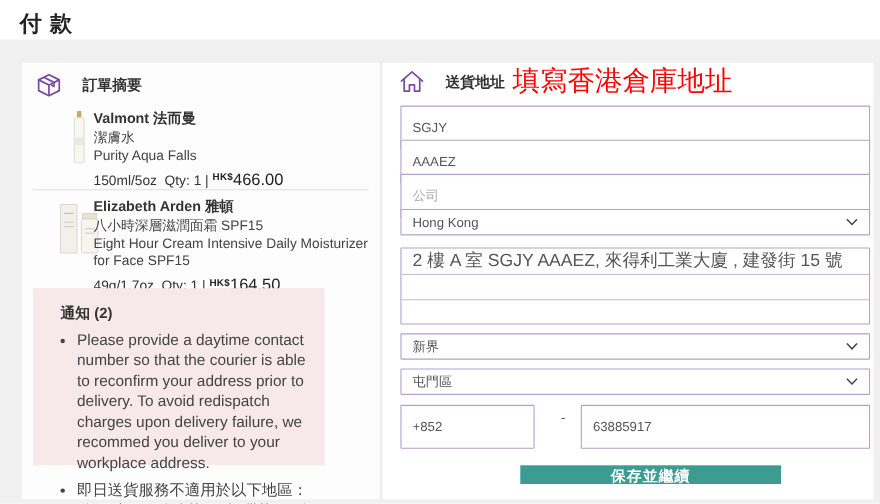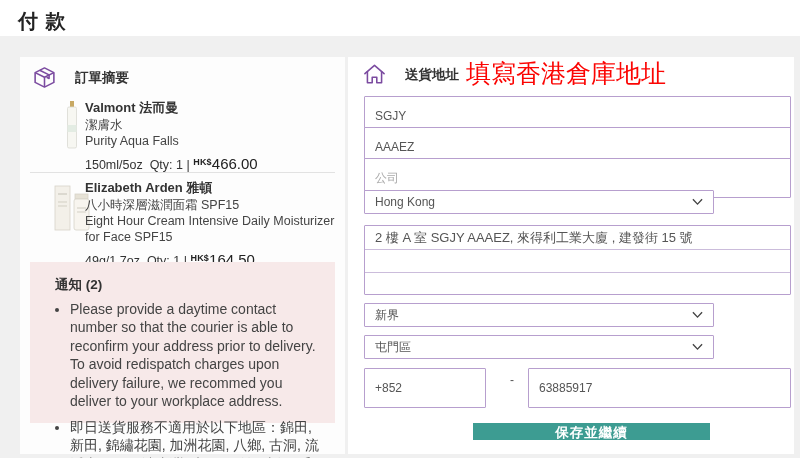--- a/index.html
+++ b/index.html
@@ -23,46 +23,46 @@
   .item{position:absolute;left:0;width:325px;}
   .item-img{position:absolute;}
   .item-text{position:absolute;left:65px;width:252px;color:#444;font-size:12.5px;line-height:1.28;}
   .item-brand{font-weight:bold;color:#333;font-size:13px;}
   .item-priceline{margin-top:5px;color:#333;}
   .cur{font-size:9px;font-weight:bold;color:#222;vertical-align:4px;letter-spacing:0.2px;}
   .price{font-size:15px;font-weight:normal;color:#222;}
   .divider{position:absolute;left:10px;top:115px;width:305px;height:1px;background:#e2e2e2;}
 
   
-  .notice{position:absolute;left:10px;top:205px;width:305px;height:161px;background:#f7e9e9;}
+  .notice{position:absolute;left:10px;top:205px;width:265px;height:161px;background:#f7e9e9;}
   .notice-title{font-size:13.5px;font-weight:bold;color:#333;margin:14px 0 6px 25px;}
   .notice-list{margin:0;padding:0 10px 0 40px;color:#444;font-size:14px;line-height:1.32;}
   .notice-list li{margin-bottom:7px;}
 
   
   .red-note{position:absolute;left:118px;top:0px;font-size:25px;color:#fb0503;white-space:nowrap;}
   .f-input{
     position:absolute;left:16px;width:427px;height:40px;box-sizing:border-box;
     border:1px solid #b79fce;background:#fff;border-radius:1px;
     font-family:"Liberation Sans","DejaVu Sans",sans-serif;
     font-size:12px;color:#555;padding:0 10px;outline:none;
   }
   .f-input::placeholder{color:#a9a9a9;opacity:1;}
   .f-select{
-    position:absolute;left:16px;width:350px;height:24px;box-sizing:border-box;
+    position:absolute;left:16px;width:427px;height:24px;box-sizing:border-box;
     border:1px solid #b79fce;background:#fff;border-radius:1px;
     font-size:12px;color:#555;display:flex;align-items:center;
     padding:0 10px;cursor:pointer;
   }
   .f-select .chev{margin-left:auto;width:11px;height:8px;flex:0 0 auto;}
   .addr-block{
     position:absolute;left:16px;top:168px;width:427px;height:70px;box-sizing:border-box;
     border:1px solid #b79fce;background:#fff;border-radius:1px;
   }
-  .addr-row{height:23px;box-sizing:border-box;font-size:13px;color:#555;
+  .addr-row{height:23px;box-sizing:border-box;font-size:16px;color:#555;
     display:flex;align-items:center;padding:0 10px;}
   .addr-row + .addr-row{border-top:1px solid #cbbcdb;}
   .phone-code{left:16px;width:122px;}
   .phone-dash{position:absolute;left:150px;top:311px;width:28px;height:24px;
     text-align:center;line-height:24px;font-size:12px;color:#555;}
   .phone-num{left:180px;width:263px;}
   .save-btn{
     position:absolute;left:125px;top:366px;width:237px;height:17px;
     background:#3d9c92;border:none;color:#fff;font-size:13.5px;font-weight:bold;
     font-family:"Liberation Sans","DejaVu Sans",sans-serif;cursor:pointer;letter-spacing:1px;

